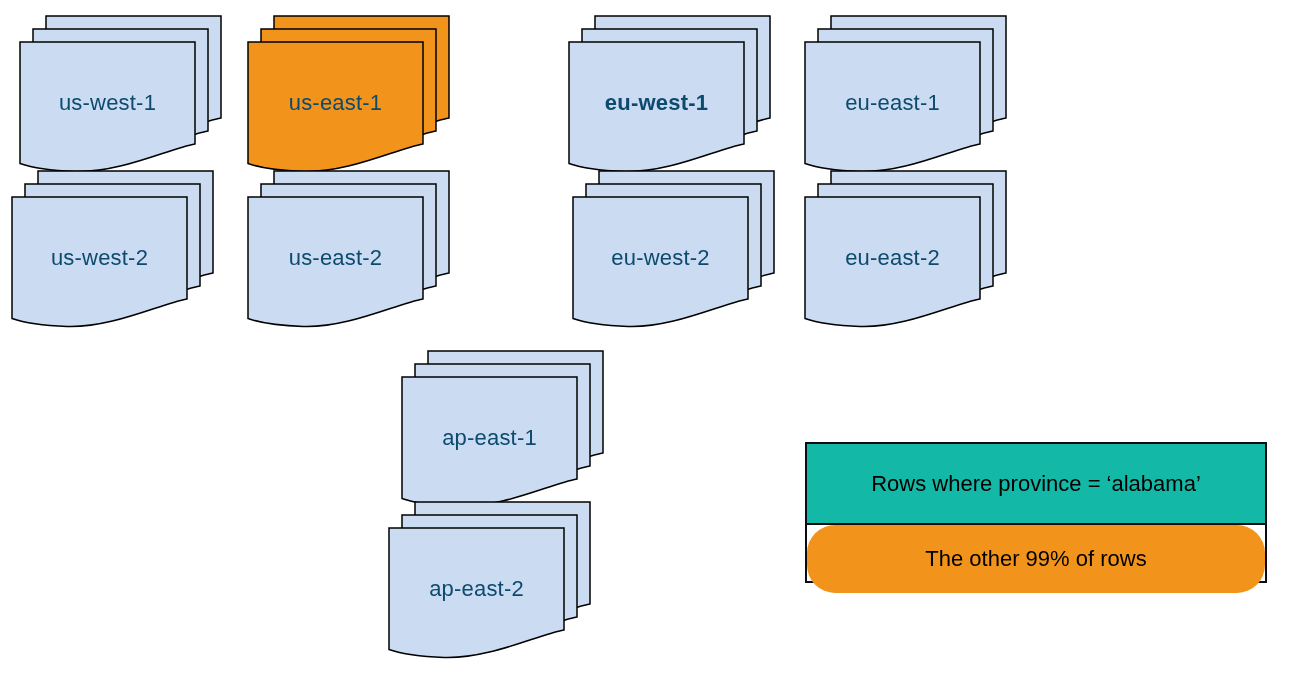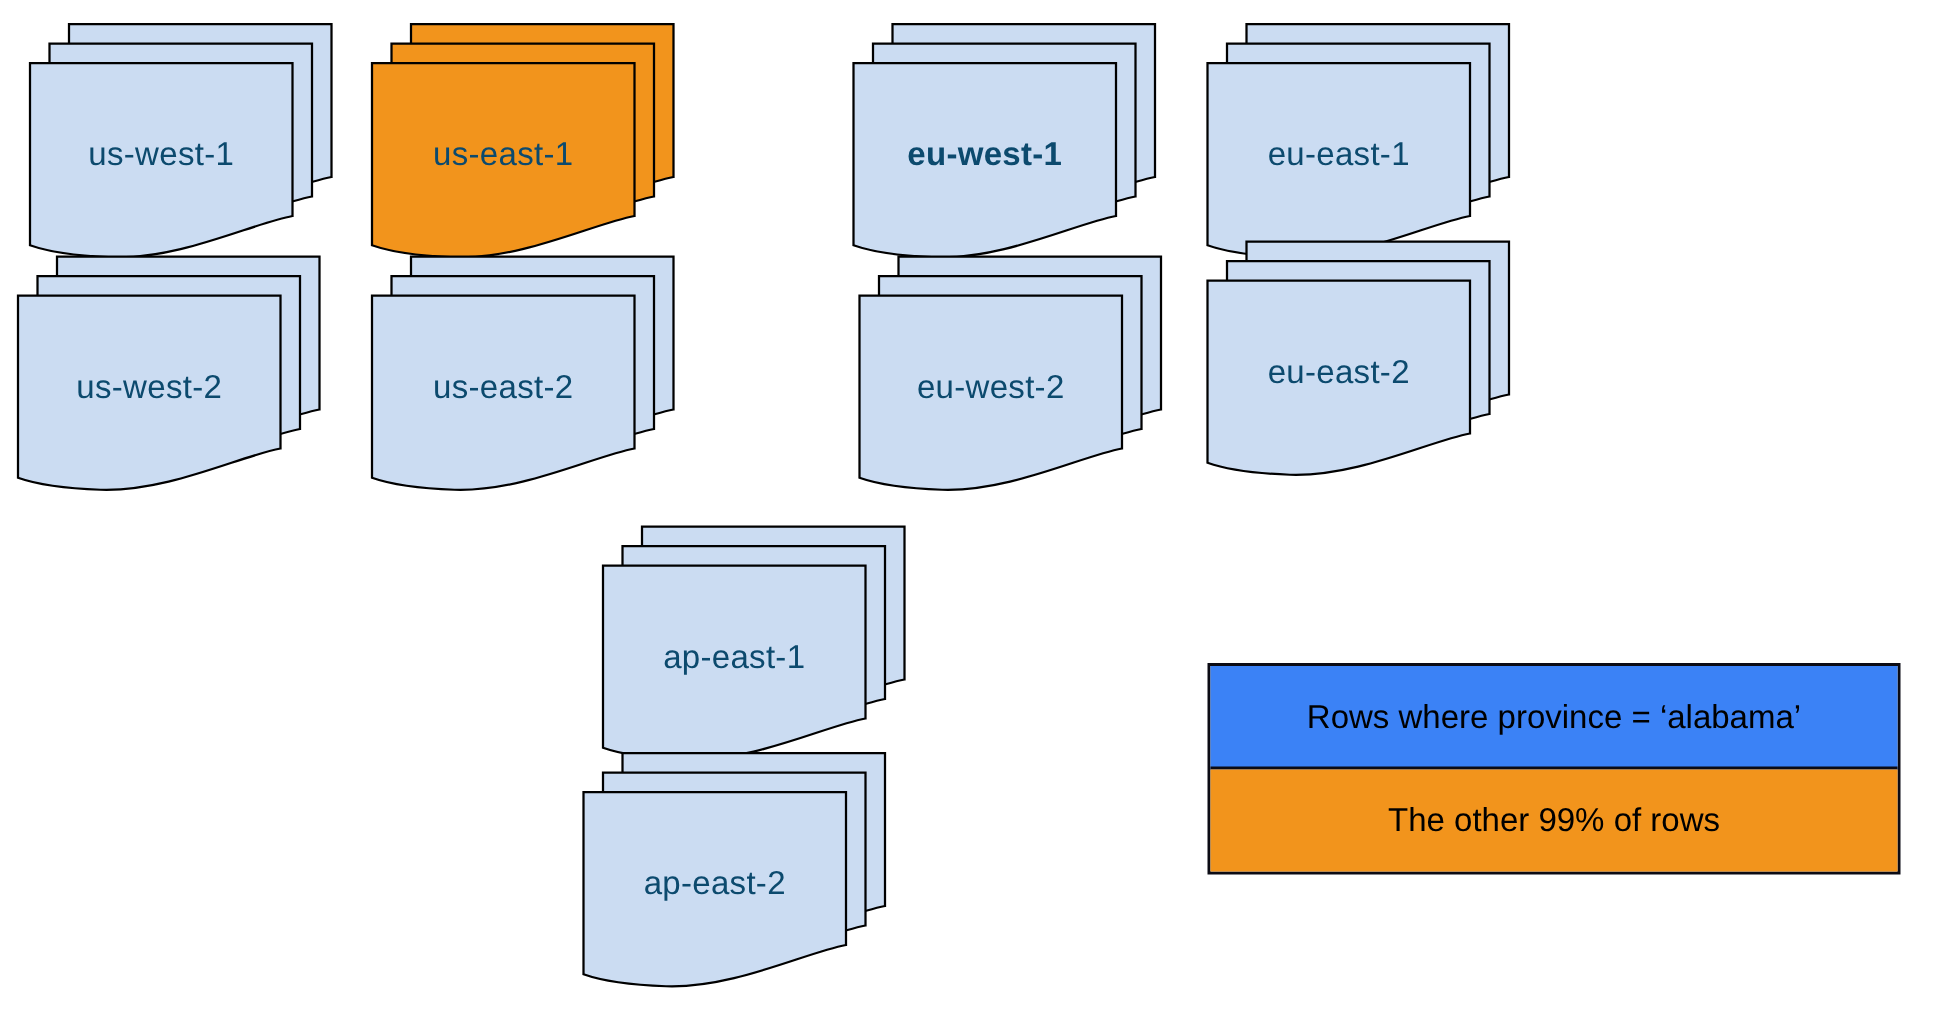--- a/index.html
+++ b/index.html
@@ -47,21 +47,21 @@
     letter-spacing: 0.2px;
   }
   
   #stack-us-west-1 { left: 20px;  top: 16px; }
   #stack-us-east-1 { left: 248px; top: 16px; }
   #stack-us-west-2 { left: 12px;  top: 171px; }
   #stack-us-east-2 { left: 248px; top: 171px; }
   #stack-eu-west-1 { left: 569px; top: 16px; font-weight: bold; }
   #stack-eu-east-1 { left: 805px; top: 16px; padding-left: 48px; }
   #stack-eu-west-2 { left: 573px; top: 171px; }
-  #stack-eu-east-2 { left: 805px; top: 161px; }
+  #stack-eu-east-2 { left: 805px; top: 171px; }
   #stack-ap-east-1 { left: 402px; top: 351px; }
   #stack-ap-east-2 { left: 389px; top: 502px; }
 
   
   .legend {
     position: absolute;
     left: 805px;
     top: 442px;
     width: 462px;
     height: 141px;
@@ -70,27 +70,28 @@
   }
   .legend-row {
     display: flex;
     align-items: center;
     justify-content: center;
     font-size: 22px;
     color: #000000;
     box-sizing: border-box;
   }
   .legend-row.first {
-    height: 69px;
-    background: #3b82f6;
+    height: 81px;
+    background: #14b8a6;
     border-bottom: 2px solid #0b0b14;
   }
   .legend-row.second {
     height: 68px;
     background: #f2941c;
+    border-radius: 28px;
   }
 </style>
 </head>
 <body>
 
 <div id="canvas">
 
   <div class="stack blue" id="stack-us-west-1">
     <svg width="201" height="156" viewBox="0 0 201 156">
       <g transform="translate(26,0)">

